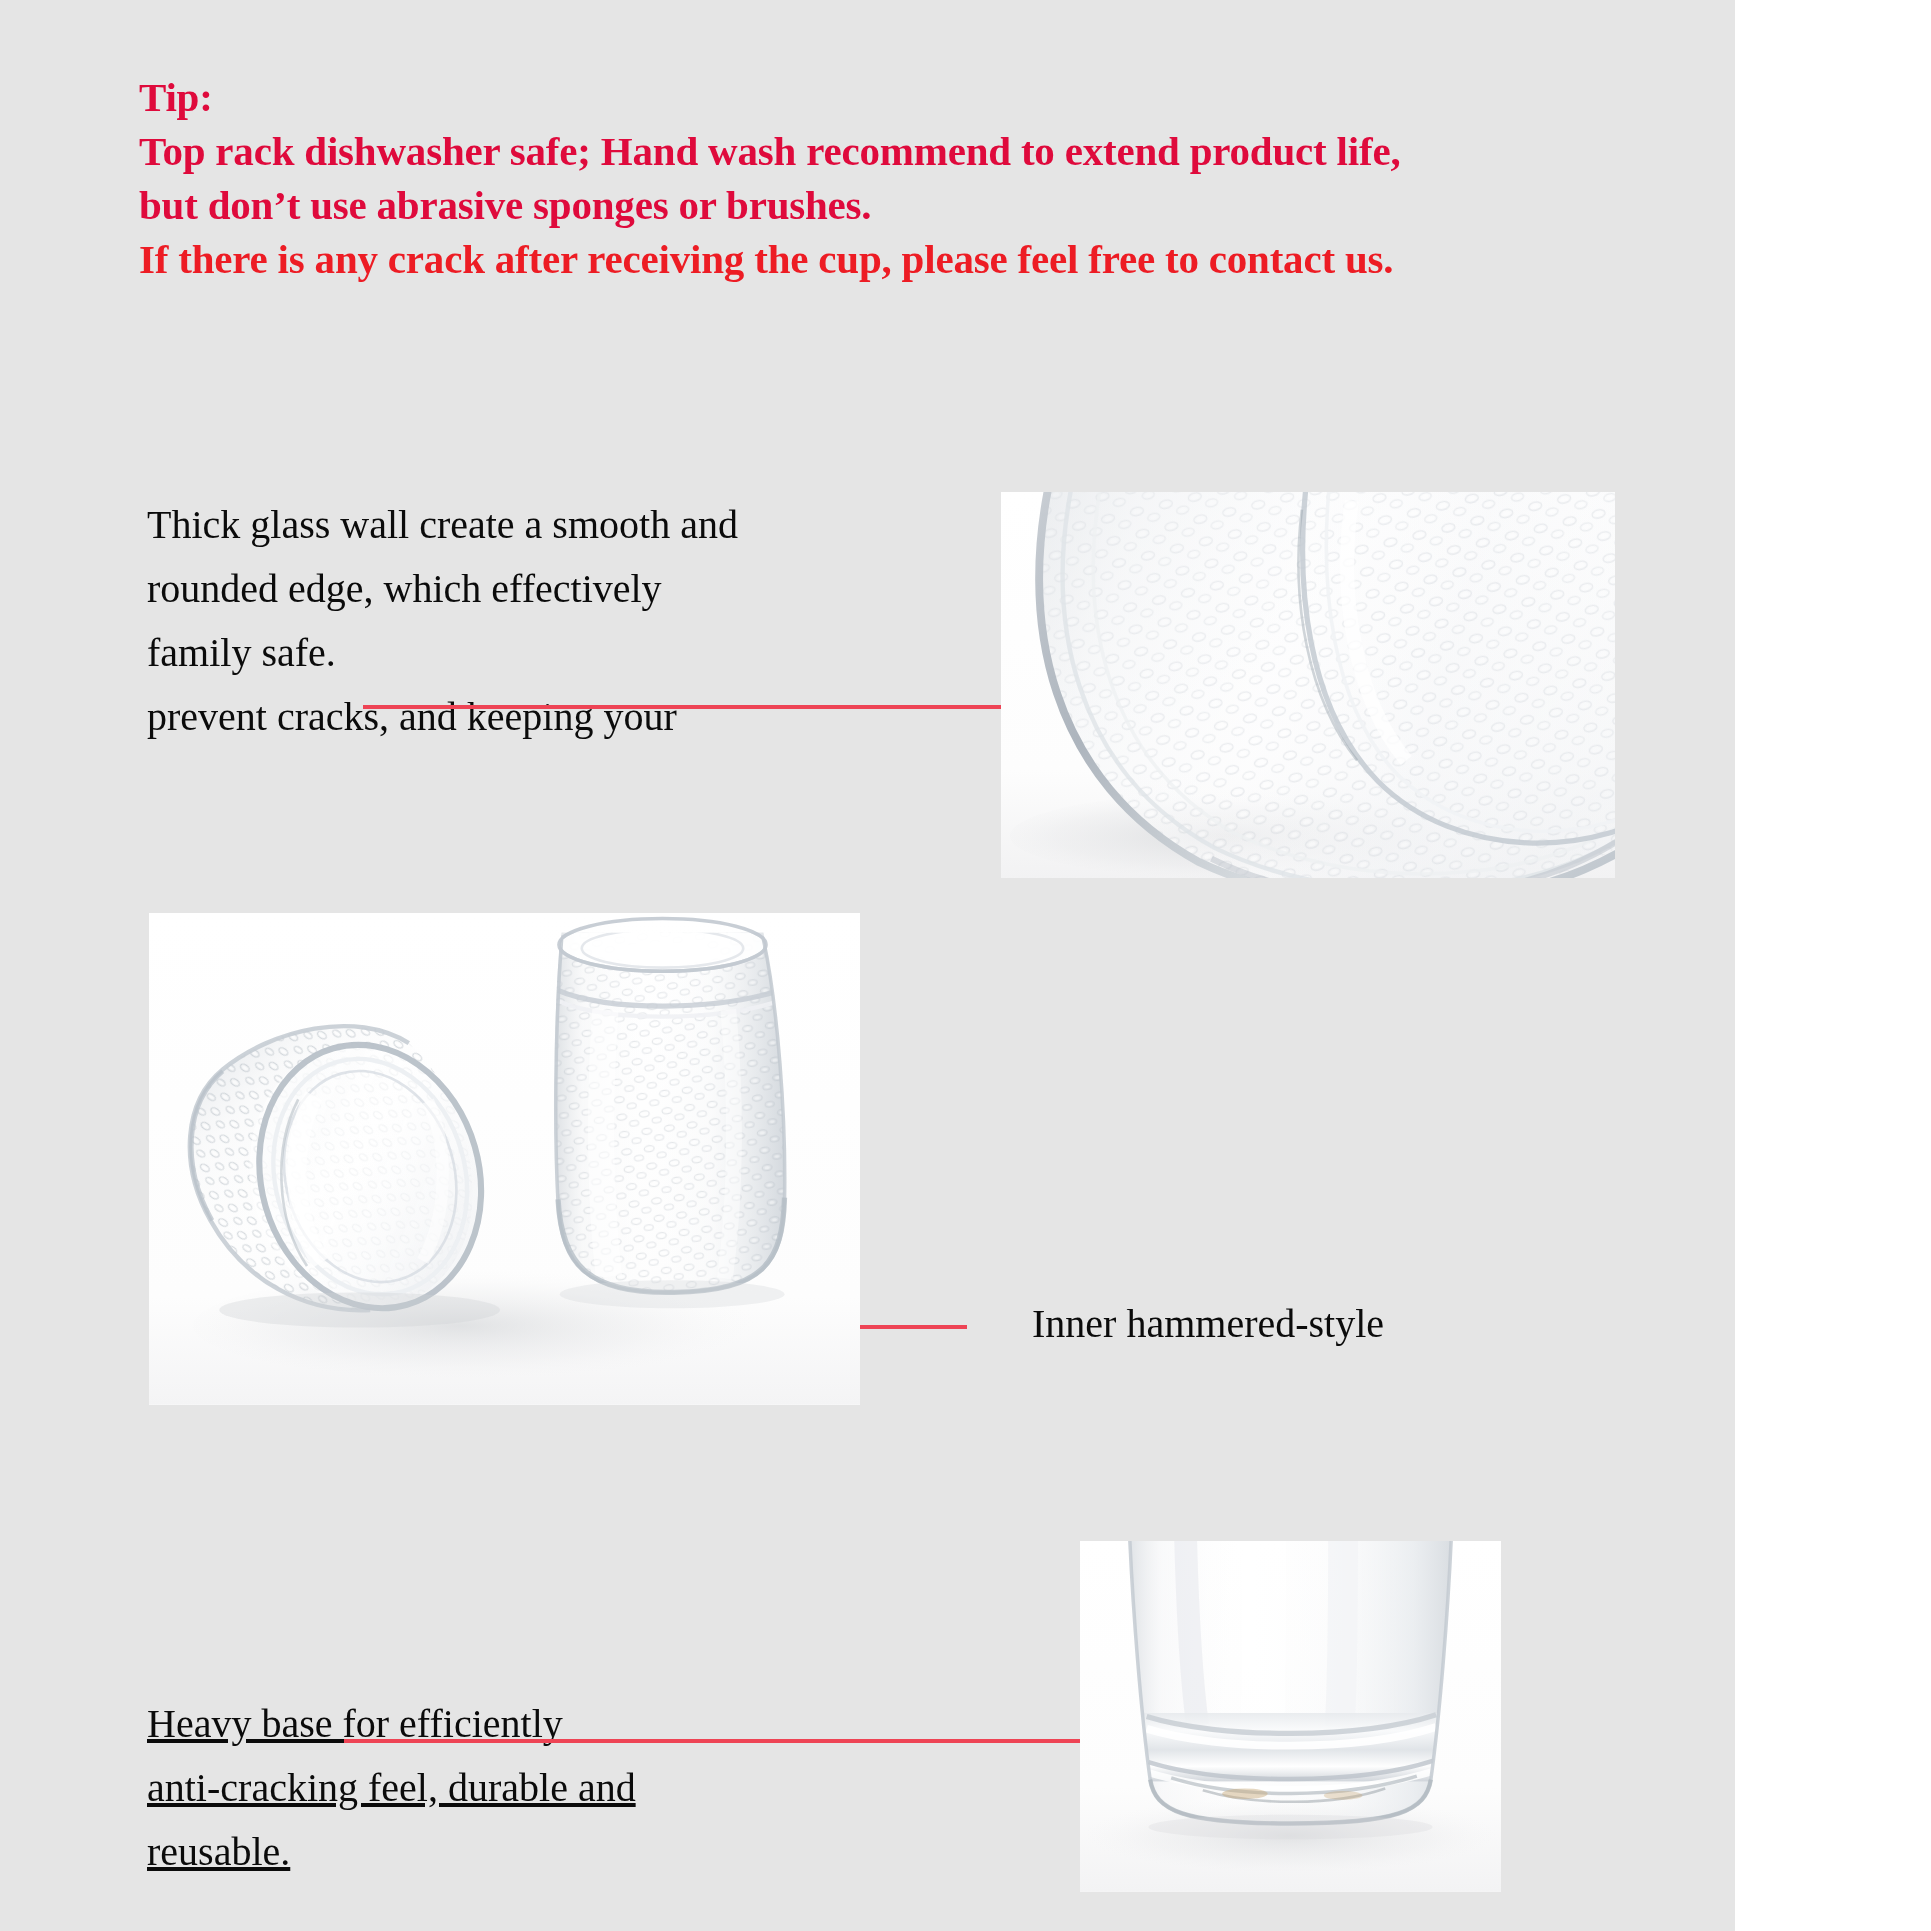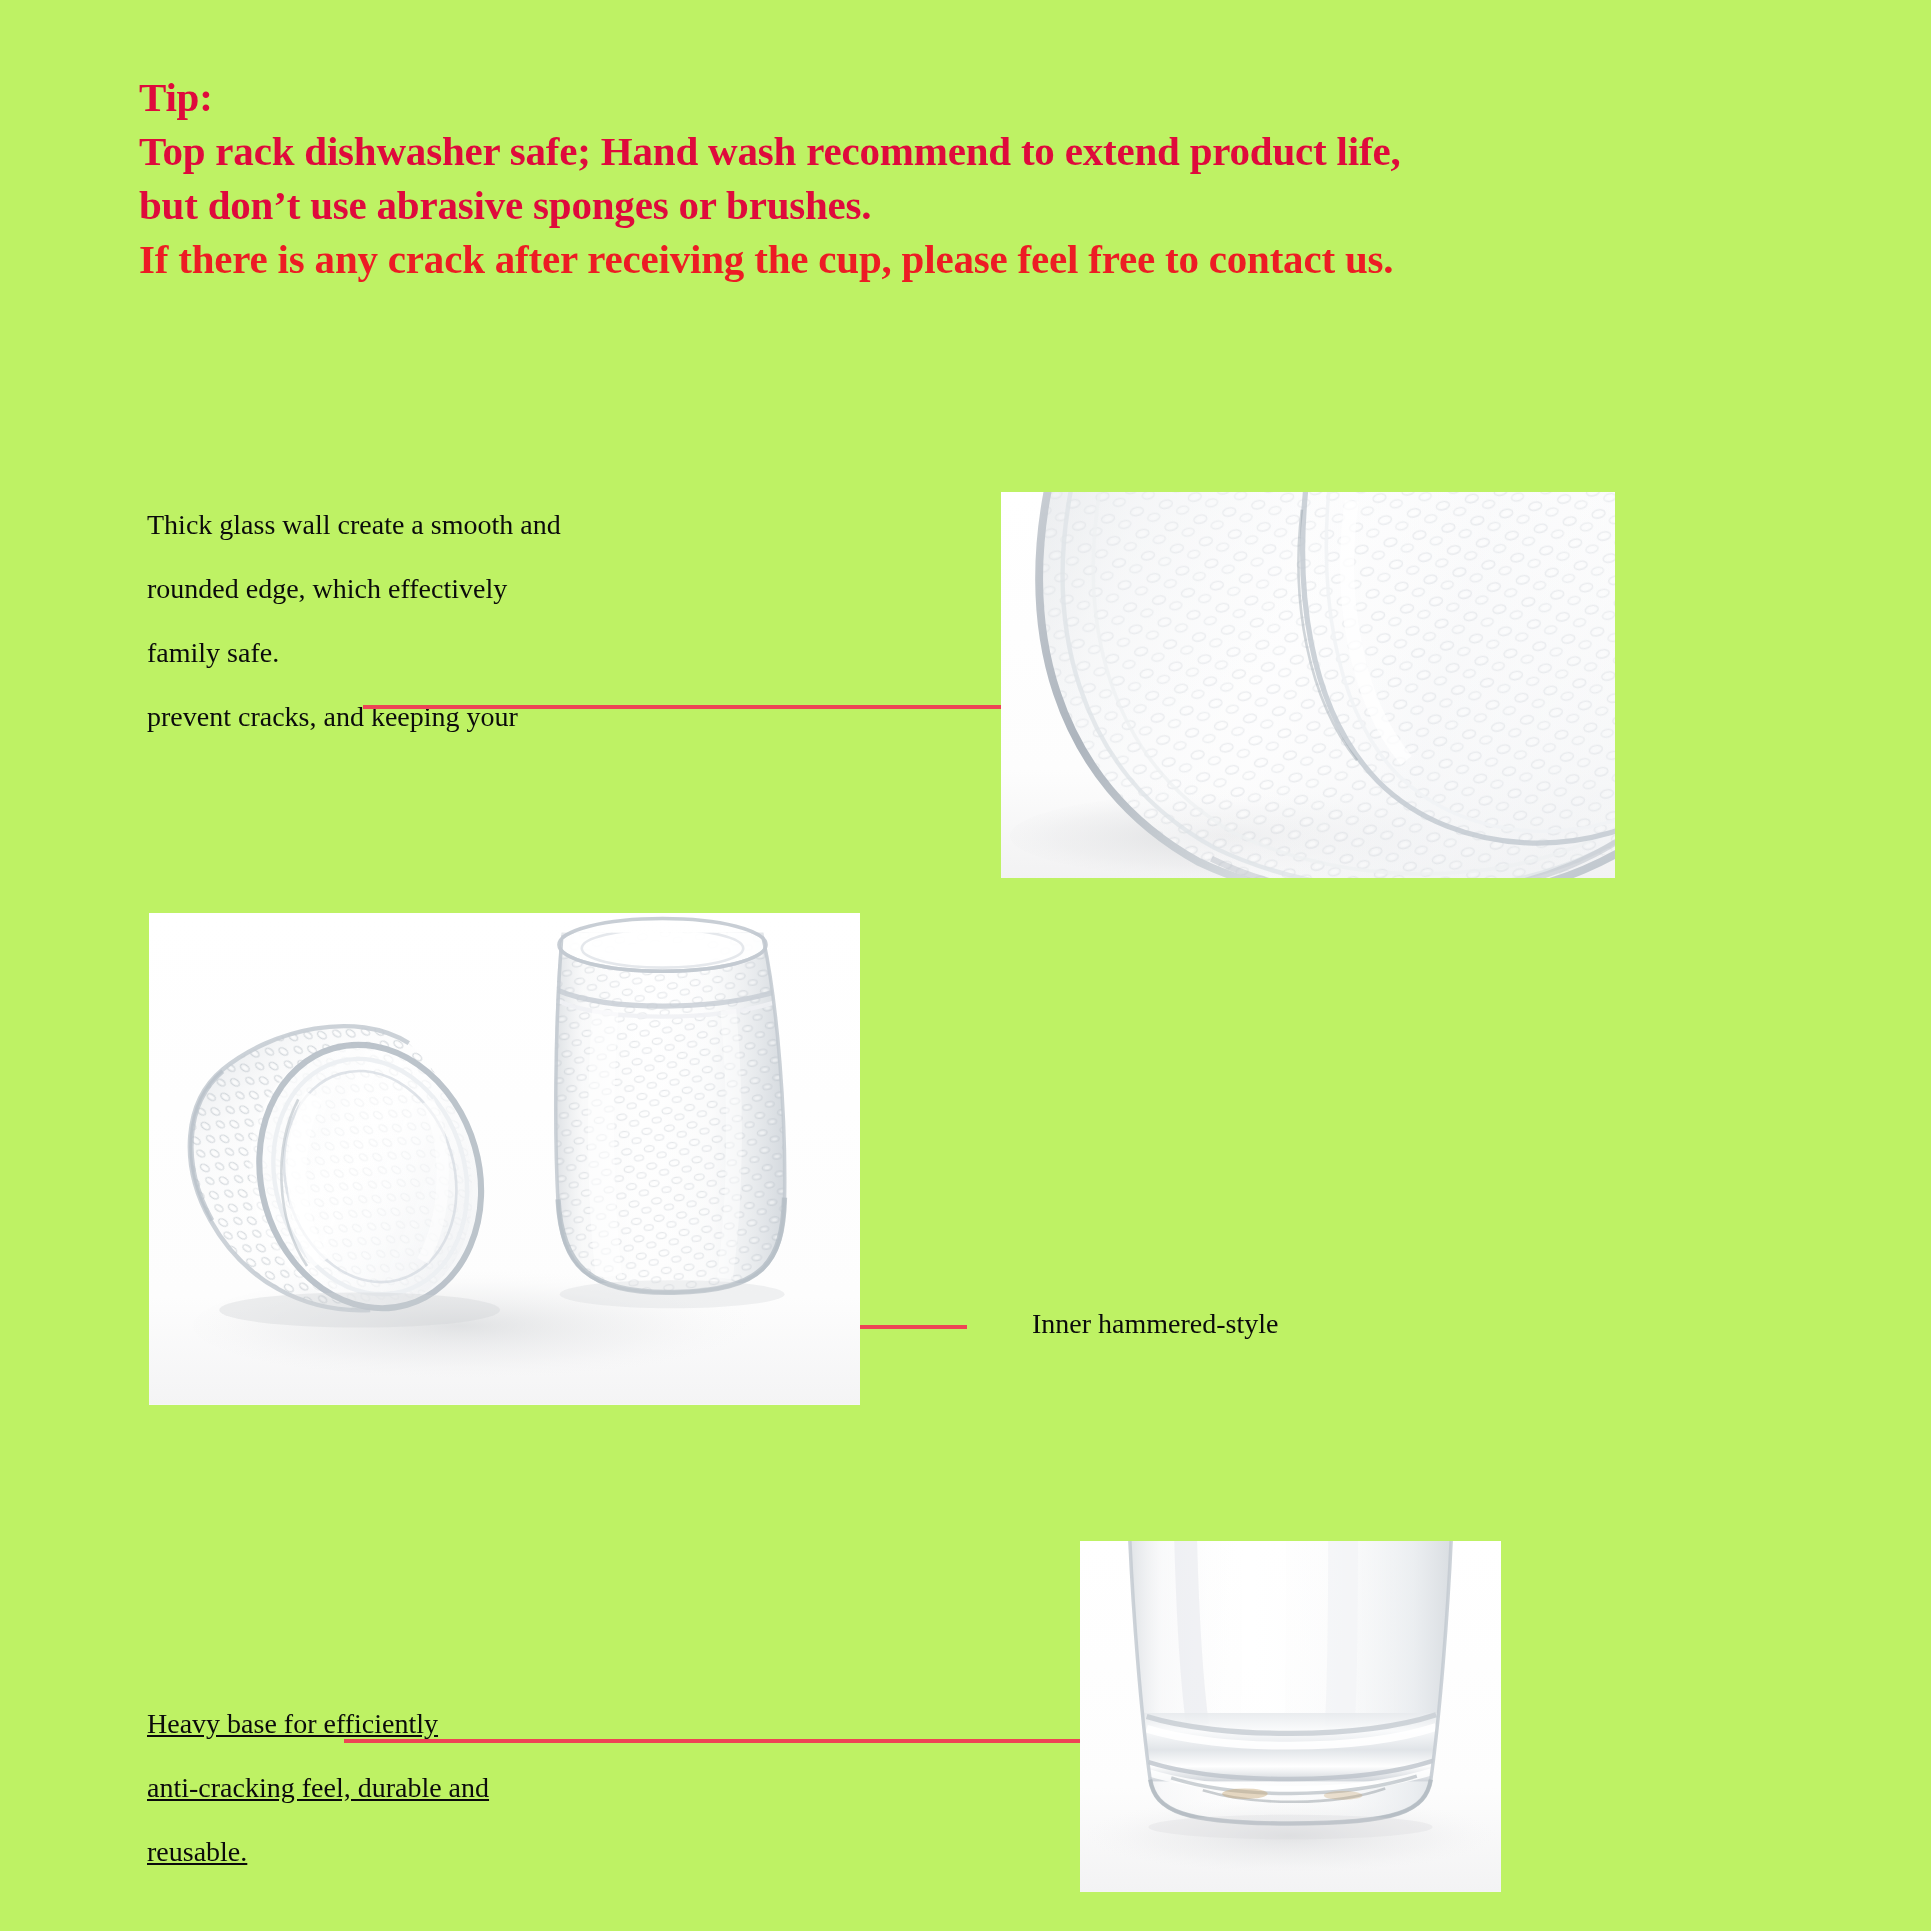--- a/index.html
+++ b/index.html
@@ -3,23 +3,23 @@
 <meta charset="utf-8">
 <title>Glass Tumbler Product Feature Infographic</title>
 <style>
   html, body {
     margin: 0;
     padding: 0;
     background: #ffffff;
   }
   #page {
     position: relative;
-    width: 1931px;
+    width: 1735px;
     height: 1931px;
-    background: #bef264;
+    background: #e5e5e5;
     overflow: hidden;
     font-family: "Liberation Serif", "DejaVu Serif", serif;
   }
 
   
   .tip-block {
     position: absolute;
     left: 139px;
     top: 70px;
     width: 1721px;
@@ -34,21 +34,21 @@
   }
   .tip-line.c1 { color: #DF0A3C; }
   .tip-line.c2 { color: #ED1C24; }
 
   
   .feature-text {
     position: absolute;
     font-family: "Liberation Serif", "DejaVu Serif", serif;
     font-weight: normal;
     color: #0b0b0b;
-    font-size: 28px;
+    font-size: 40px;
     line-height: 64px;
     white-space: nowrap;
   }
   #feature-text-1 { left: 147px; top: 493px; }
   #feature-text-2 {
     left: 992px;
     top: 1297px;
     line-height: 54px;
     margin-left: 40px;
   }

